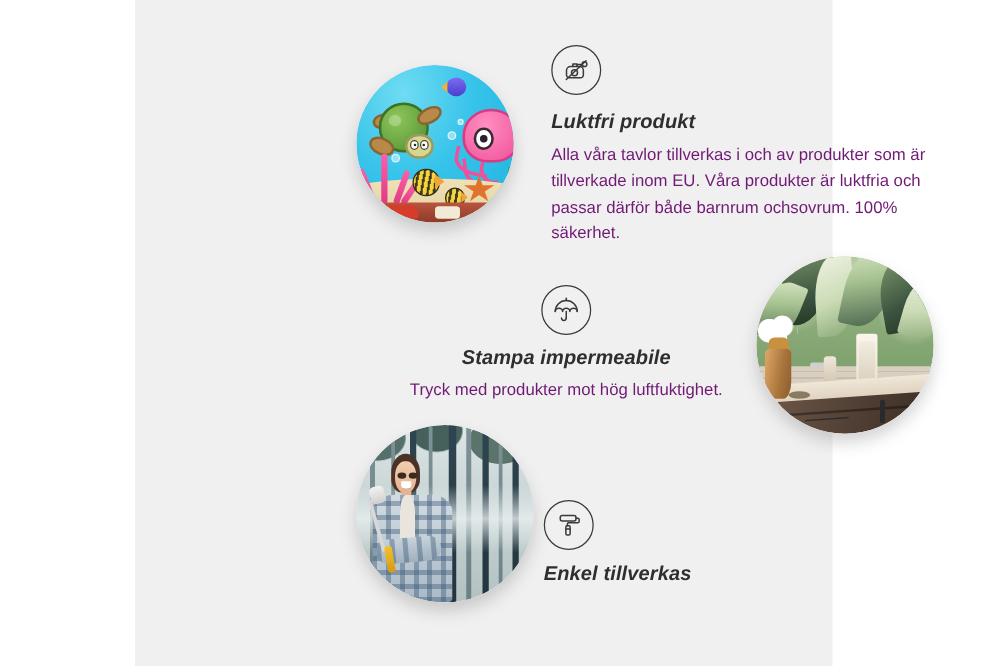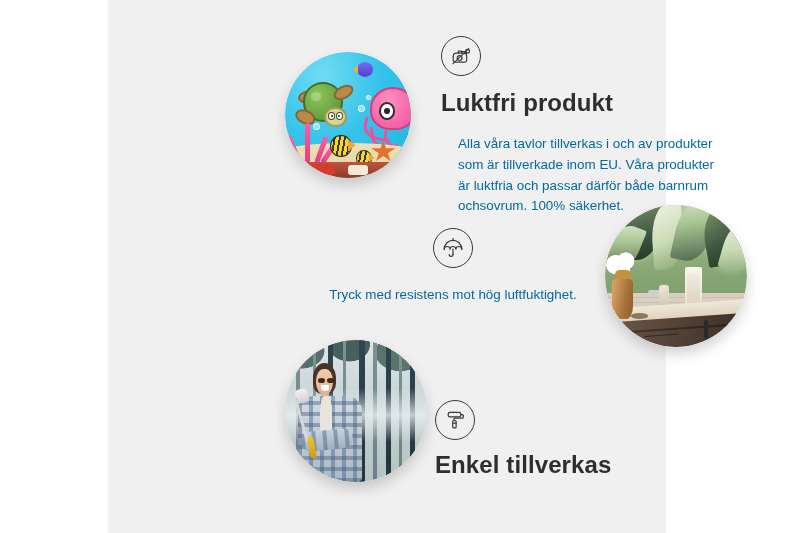--- a/index.html
+++ b/index.html
@@ -334,31 +334,32 @@
   .icon-badge {
     width: 40px; height: 40px;
     border: 1.4px solid #3a3a3a;
     border-radius: 50%;
     display: flex; align-items: center; justify-content: center;
     box-sizing: border-box;
   }
   .icon-badge svg { display:block; }
 
   .f-title {
-    font-size: 24px;
+    font-size: 16px;
     font-weight: bold;
     color: #2e2e2e;
     letter-spacing: .1px;
     margin: 0;
+    font-style: italic;
   }
   .f-body {
     font-size: 13.4px;
     line-height: 1.55;
-    color: #0369a1;
-    margin: 17px;
+    color: #701a75;
+    margin: 0;
   }
 
   
   #feature-odorless { left: 333px; top: 36px; width: 300px; }
   #feature-odorless .icon-badge { margin-bottom: 13px; }
   #feature-odorless .f-title { margin-bottom: 7px; }
 
   
   #feature-waterproof { left: 200px; top: 228px; width: 290px; text-align: center; }
   #feature-waterproof .icon-badge { margin: 0 auto 10px; }
@@ -460,21 +461,22 @@
     <div class="feature" id="feature-waterproof">
       <div class="icon-badge">
         <svg width="26" height="26" viewBox="0 0 26 26" fill="none" stroke="#3a3a3a" stroke-width="1.2" stroke-linecap="round" stroke-linejoin="round">
           <path d="M4.2 14.2a8.8 8.8 0 0 1 17.6 0"></path>
           <path d="M4.2 14.2c0-1.5 1.45-2.7 2.95-2.7s2.95 1.2 2.95 2.7c0-1.5 1.45-2.7 2.9-2.7s2.9 1.2 2.9 2.7c0-1.5 1.45-2.7 2.95-2.7s2.95 1.2 2.95 2.7"></path>
           <line x1="13" y1="14.2" x2="13" y2="19.4"></line>
           <path d="M13 19.4a1.9 1.9 0 0 1-3.8 0"></path>
           <line x1="13" y1="5.4" x2="13" y2="3.6"></line>
         </svg>
       </div>
-      <div class="f-body">Tryck med resistens mot hög luftfuktighet.</div>
+      <div class="f-title">Stampa impermeabile</div>
+      <div class="f-body">Tryck med produkter mot hög luftfuktighet.</div>
     </div>
 
     <div class="photo-circle" id="circle-bathroom">
       <div class="photo-inner">
         <div class="bath-wall">
           <div class="leaf pale l1"></div>
           <div class="leaf dark l2"></div>
           <div class="leaf pale l3"></div>
           <div class="leaf l4"></div>
           <div class="leaf dark l5"></div>

